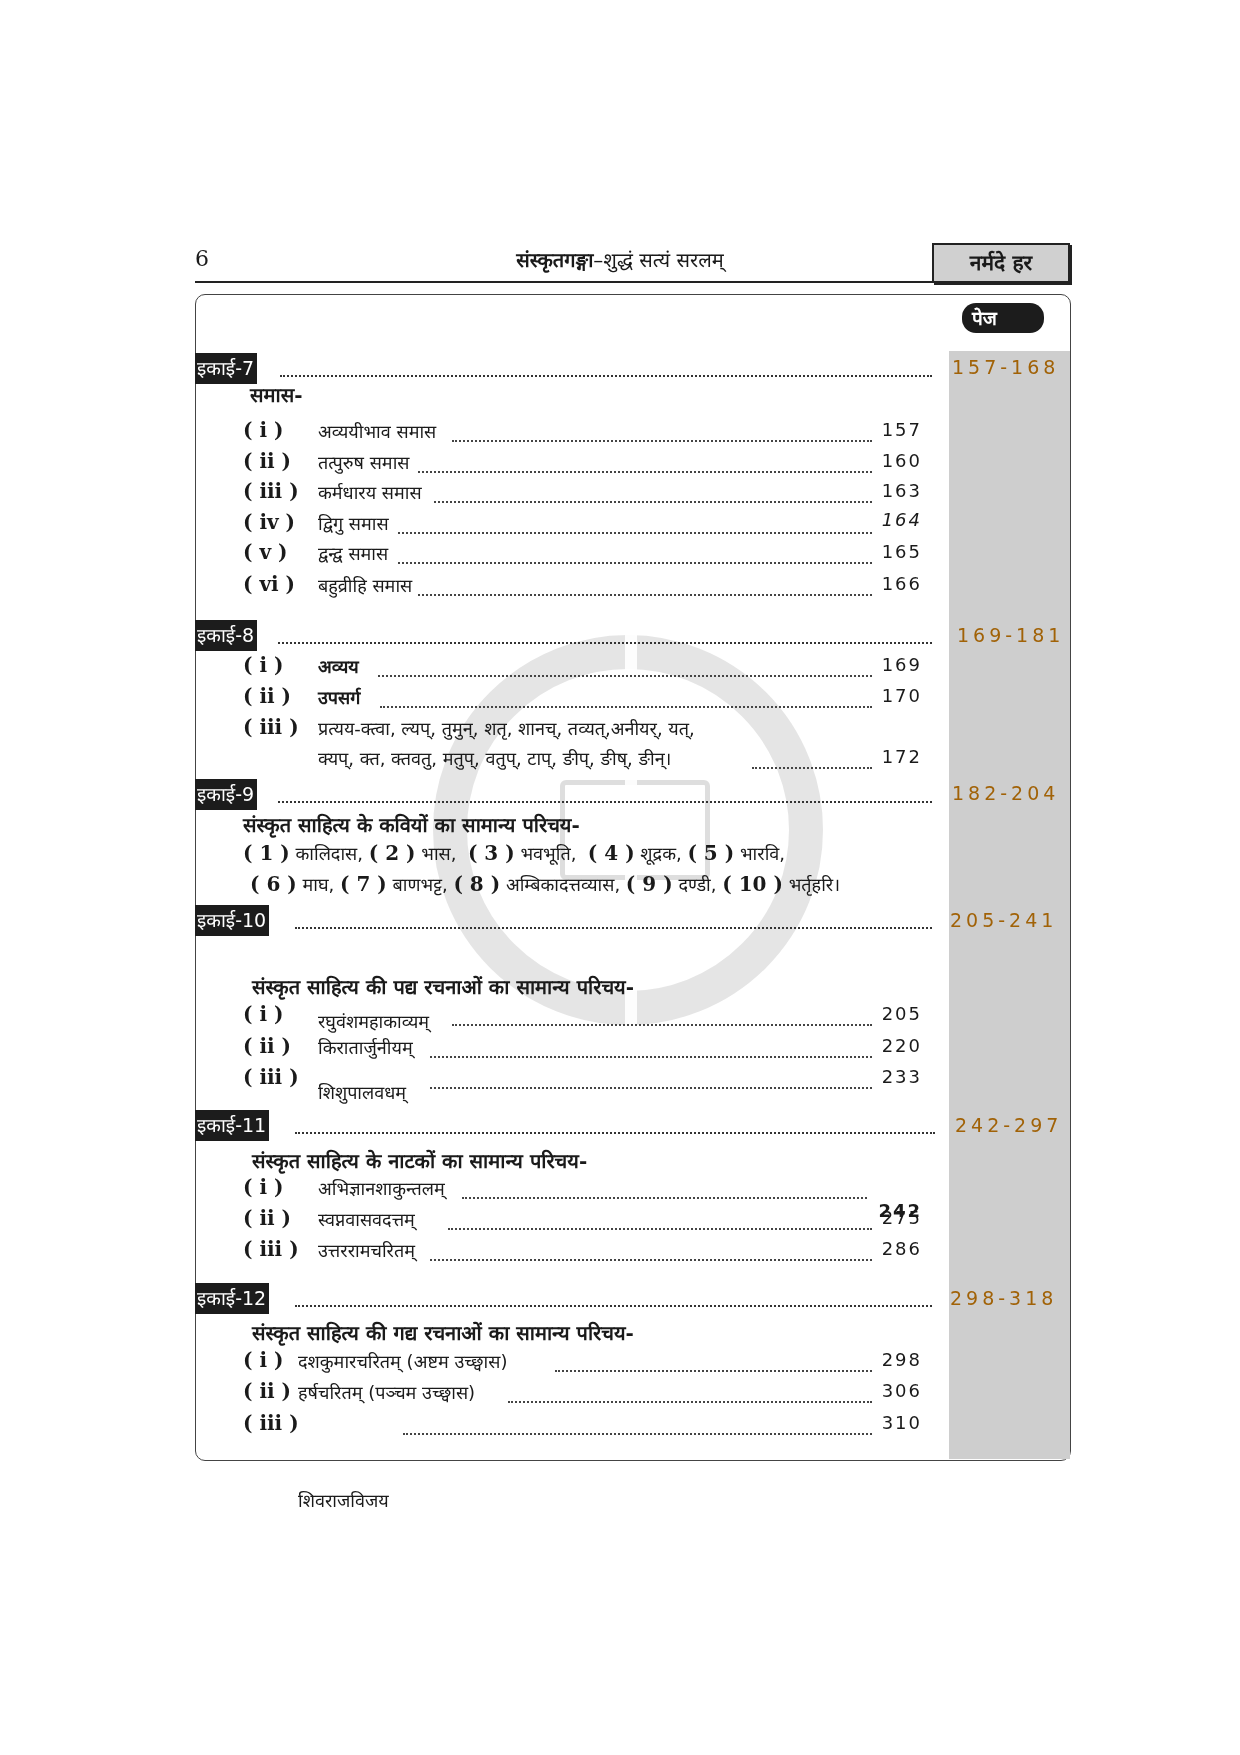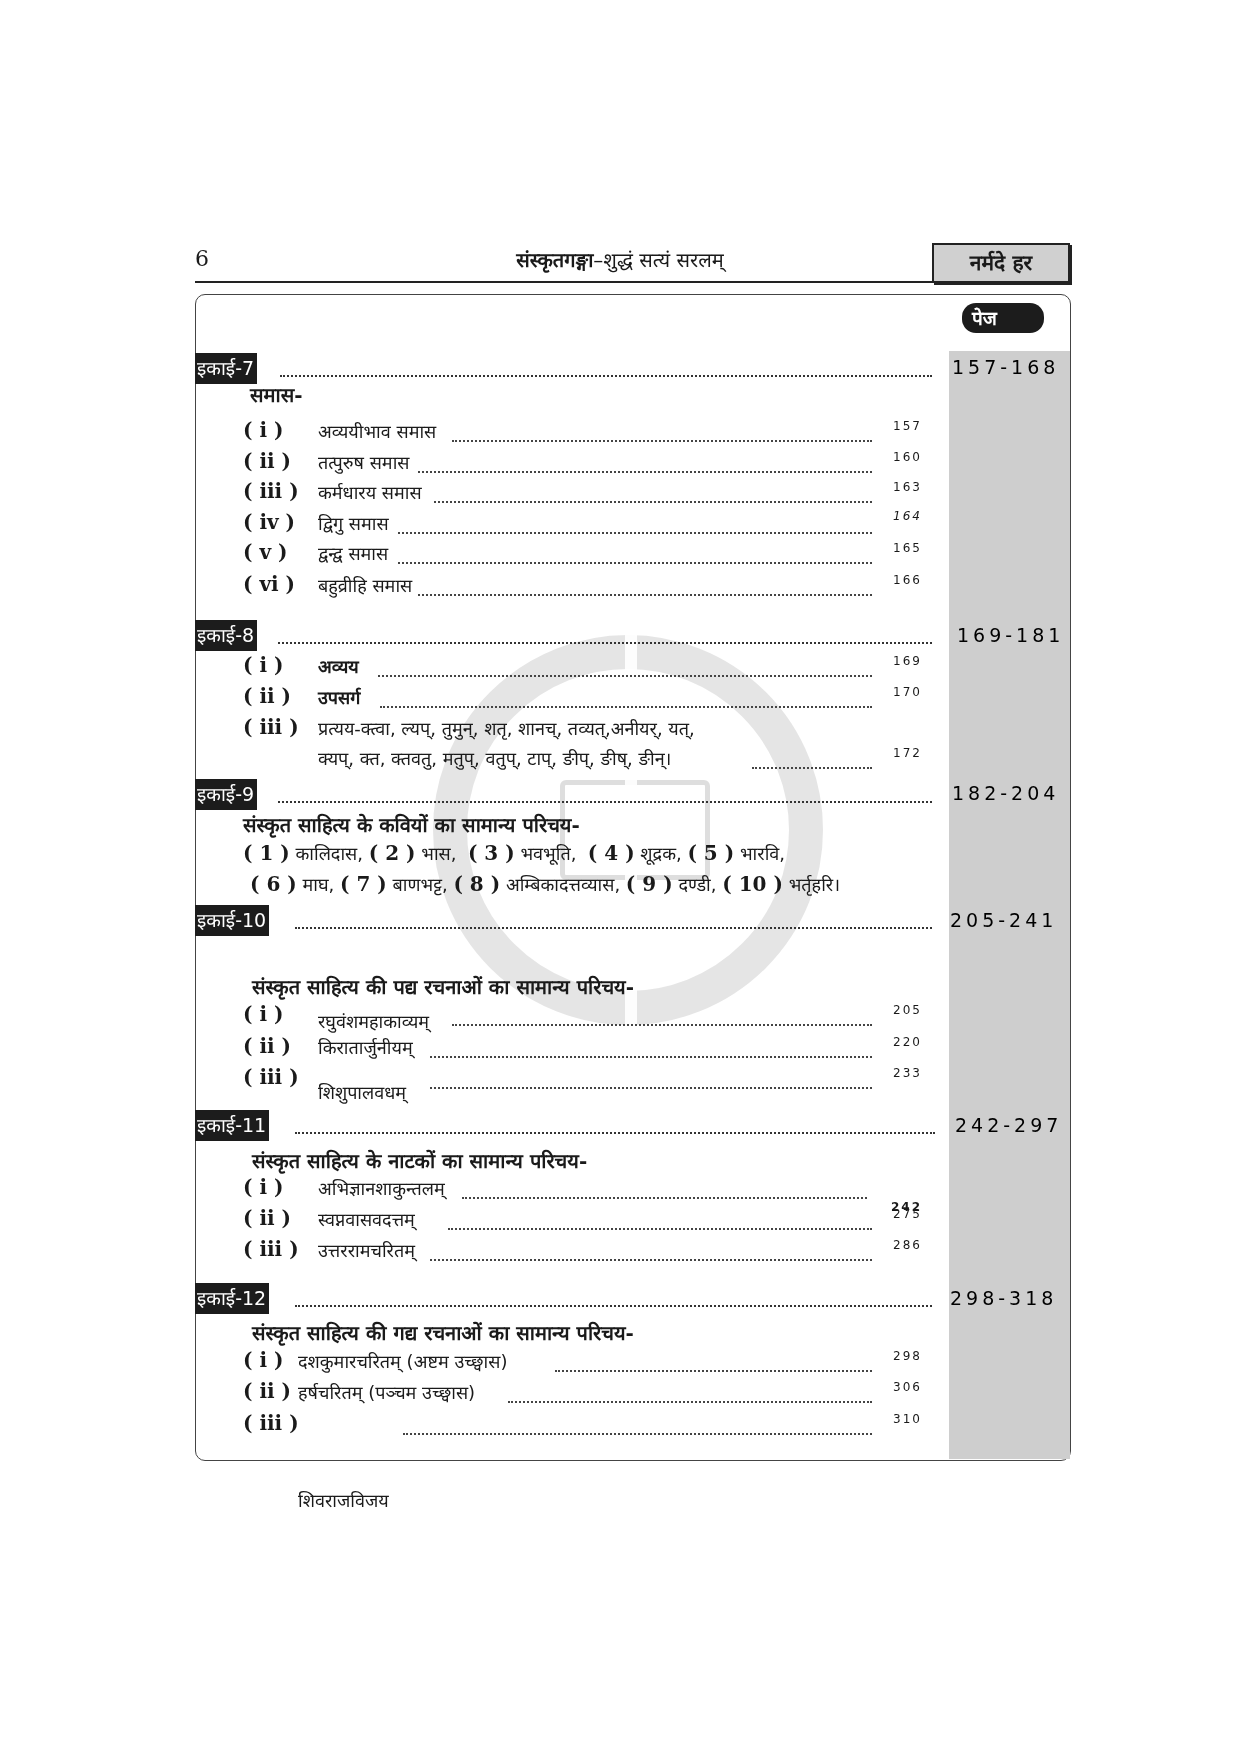--- a/index.html
+++ b/index.html
@@ -14,27 +14,27 @@
                  border:2px solid #222; box-shadow:2px 2px 0 #222;
                  font-size:21px; font-weight:bold; text-align:center; line-height:36px; }
     .toc-box { left:195px; top:294px; width:874px; height:1165px; border:1.5px solid #444;
                border-radius:10px; overflow:hidden; }
     .gray-col { left:949px; top:351px; width:121px; height:1108px; background:#cecece; }
     .page-label { left:962px; top:303px; width:82px; height:30px; background:#1c1c1c; color:#fff;
                   font-size:19px; font-weight:bold; line-height:30px; padding-left:10px; box-sizing:border-box;border-radius:14px; }
     .unit-label { left:195px; height:31px; background:#1c1c1c; color:#fff; font-size:19px;
                   line-height:31px; padding:0 3px 0 2px; white-space:nowrap; }
     .unit-dots { height:20px; border-bottom:2px dotted #333; }
-    .unit-range { font-family:"DejaVu Sans", sans-serif; font-size:19px; letter-spacing:4px; color:#000000; }
+    .unit-range { font-family:"DejaVu Sans", sans-serif; font-size:19px; letter-spacing:4px; color:#a16207; }
     .sec-heading { font-size:20px; font-weight:bold; white-space:nowrap; }
     .item-roman { font-family:"DejaVu Serif", serif; font-weight:bold; font-size:20px; white-space:nowrap; }
     .item-text { font-size:18px; white-space:nowrap; }
     .item-text.b { font-weight:bold; }
     .item-dots { height:16px; border-bottom:2px dotted #444; }
-    .item-page { font-size:12px; letter-spacing:2px; text-align:right; width:60px; }
+    .item-page { font-size:18px; letter-spacing:2px; text-align:right; width:60px; }
     .watermark { left:433px; top:635px; width:390px; height:390px; border-radius:50%;
                  border:34px solid rgba(160,160,160,0.28); box-sizing:border-box; pointer-events:none; }
     .wm-split { left:625px; top:635px; width:12px; height:390px; background:#fff; opacity:0.9; }
     .wm-book { left:560px; top:780px; width:140px; height:90px; border:5px solid rgba(160,160,160,0.35);
                border-radius:6px; }
     .poets { font-size:18px; white-space:nowrap; }
     .poets b { font-family:"DejaVu Serif", serif; font-size:20px; }
   </style>
 </head>
 <body>

